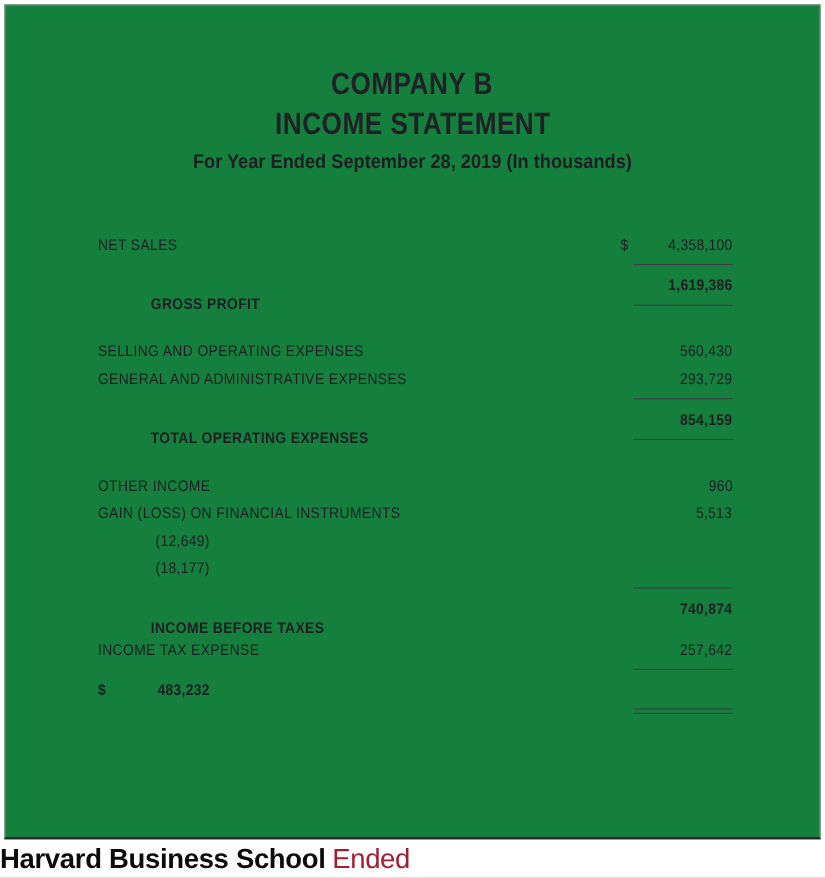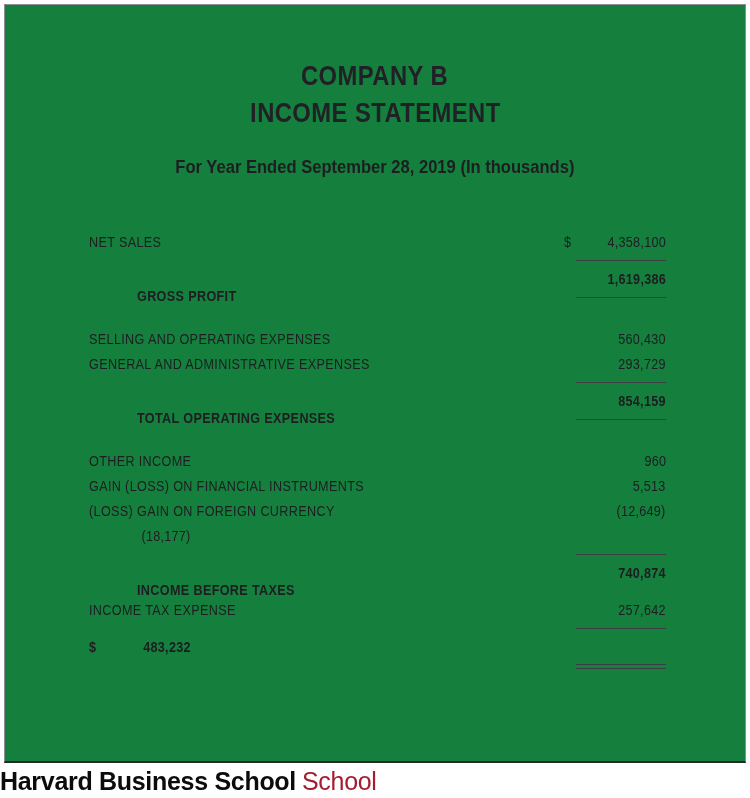--- a/index.html
+++ b/index.html
@@ -19,21 +19,21 @@
     border-bottom:2px solid #26262b;
   }
   .txt { display:inline-block; white-space:pre; }
 
   .titles { margin-top:52px; text-align:center; }
   .title-line {
     font-size:28px; font-weight:bold; line-height:37px; letter-spacing:0.5px;
     color:#202026;
   }
   .title-line .txt { transform:scaleX(0.85); transform-origin:center; }
-  .subtitle { margin-top:24px; font-size:18px; font-weight:bold; line-height:24px;text-align:center; }
+  .subtitle { margin-top:4px; font-size:18px; font-weight:bold; line-height:24px;text-align:center; }
   .subtitle .txt { transform:scaleX(0.92); transform-origin:center; }
 
   .statement { margin-top:50px; padding:0 79px 0 84px; }
   .row { display:flex; align-items:center; height:25px; font-size:14px; }
   .row .label { flex:1; overflow:hidden; }
   .row .label .txt { transform:scaleX(0.9); transform-origin:left center; letter-spacing:0.4px; }
   .row.indent .label { padding-left:48px;margin-top:34px; }
   .row .dollar { width:12px; text-align:left; }
   .row .dollar .txt { transform:scaleX(0.9); transform-origin:left center; }
   .row .val { width:90px; text-align:right; }
@@ -107,21 +107,20 @@
     <span class="cell label"><span class="txt t-label">OTHER INCOME</span></span>
     <span class="cell dollar"><span class="txt t-dollar"></span></span>
     <span class="cell val"><span class="txt t-val">960</span></span>
   </div>
       <div class="row">
     <span class="cell label"><span class="txt t-label">GAIN (LOSS) ON FINANCIAL INSTRUMENTS</span></span>
     <span class="cell dollar"><span class="txt t-dollar"></span></span>
     <span class="cell val"><span class="txt t-val">5,513</span></span>
   </div>
       <div class="row">
-    <span class="cell label"><span class="txt t-label">(LOSS) GAIN ON FOREIGN CURRENCY</span></span>
     <span class="cell dollar"><span class="txt t-dollar"></span></span>
     <span class="cell val"><span class="txt t-val">(12,649)</span></span>
   </div>
       <div class="row">
     <span class="cell dollar"><span class="txt t-dollar"></span></span>
     <span class="cell val"><span class="txt t-val">(18,177)</span></span>
   </div>
       <div class="rule-row">
         <span class="rule"></span>
       </div>
@@ -142,14 +141,14 @@
     <span class="cell dollar"><span class="txt t-dollar">$</span></span>
     <span class="cell val"><span class="txt t-val">483,232</span></span>
   </div>
       <div class="rule-row dbl">
         <span class="rule-dbl"></span>
       </div>
     </div>
 </div>
 
 <div class="footer">
-  <span>Harvard Business School</span><span class="online" style="color: rgb(164, 28, 48);">School</span>
+  <span>Harvard Business School</span><span class="online" style="color: rgb(164, 28, 48);">Ended</span>
 </div>
 
 </body></html>

